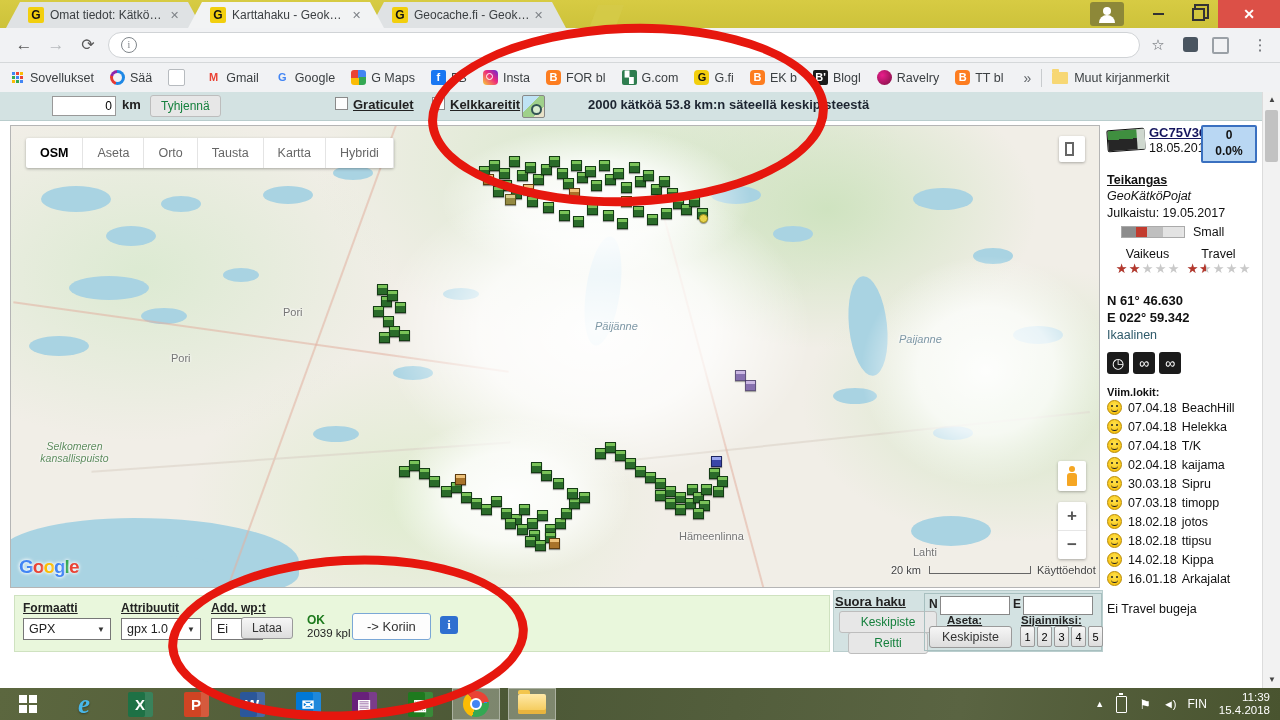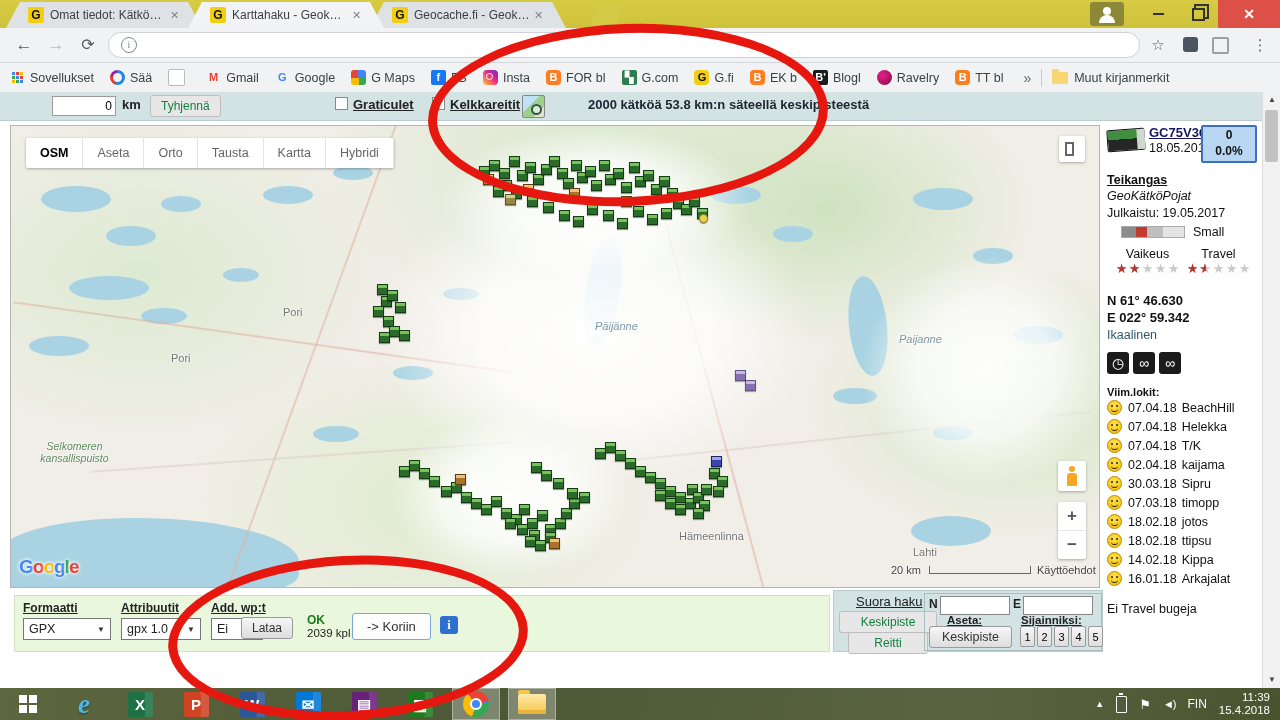--- a/index.html
+++ b/index.html
@@ -125,21 +125,21 @@
   .gp-label{position:absolute;top:5px;font-weight:bold;text-decoration:underline;}
   .fake-select{position:absolute;top:22px;height:22px;background:#fff;border:1px solid #777;display:flex;align-items:center;justify-content:space-between;padding:0 5px;box-sizing:border-box;font-size:12.5px;}
   .fs-arrow{font-size:8px;color:#333;margin-left:6px;}
   .gp-download{left:226px;top:21px;position:absolute;}
   .gp-ok{position:absolute;left:292px;top:18px;line-height:13px;}
   .gp-ok .ok{color:#1d7a1d;font-weight:bold;font-size:12px;}
   .gp-ok .cnt{font-size:11.5px;color:#222;}
   .basket-btn{position:absolute;left:337px;top:17px;background:#fdfdfd;border:1px solid #7aa7d6;border-radius:3px;padding:5px 14px;font-size:13px;color:#333;}
   .info-chip{position:absolute;left:425px;top:20px;width:18px;height:18px;background:#2f6fd0;color:#fff;border-radius:3px;font-family:"Liberation Serif",serif;font-weight:bold;font-size:13px;text-align:center;line-height:18px;}
   .blue-panel{position:absolute;left:833px;top:498px;width:270px;height:62px;background:#d3e2e2;border:1px solid #b9cdcd;box-sizing:border-box;font-size:12px;color:#222;}
-  .sp-title{position:absolute;left:22px;top:3px;font-weight:normal;text-decoration:underline;font-size:13px;text-align:right;}
+  .sp-title{position:absolute;left:1px;top:3px;font-weight:bold;text-decoration:underline;font-size:13px;text-align:right;}
   .sp-btn1{position:absolute;left:5px;top:20px;width:76px;}
   .sp-btn2{position:absolute;left:14px;top:41px;width:58px;}
   .ne-box{position:absolute;left:90px;top:2px;width:176px;height:56px;border:1px solid #a7bfbf;}
   .ne-lab{position:absolute;font-weight:bold;font-size:12px;}
   .ne-input{position:absolute;width:64px;height:15px;border:1px solid #888;background:#fff;}
   .ul{font-weight:bold;text-decoration:underline;position:absolute;font-size:11.5px;}
   .set-center{position:absolute;left:4px;top:32px;padding:3px 12px;font-size:12.5px;}
   #pos-btns{position:absolute;left:95px;top:32px;display:flex;gap:2px;}
   .pos-btn{width:15px;height:21px;background:linear-gradient(#f6f6f6,#ddd);border:1px solid #9a9a9a;border-radius:2px;font-size:11px;padding:0;font-family:"Liberation Sans",sans-serif;}
 

